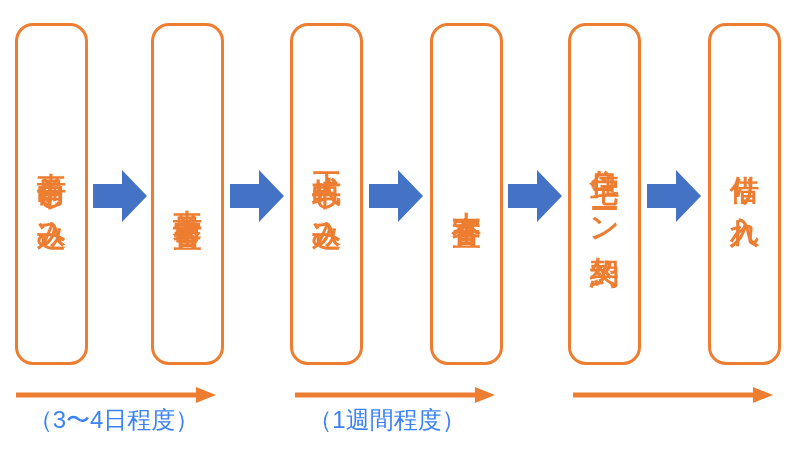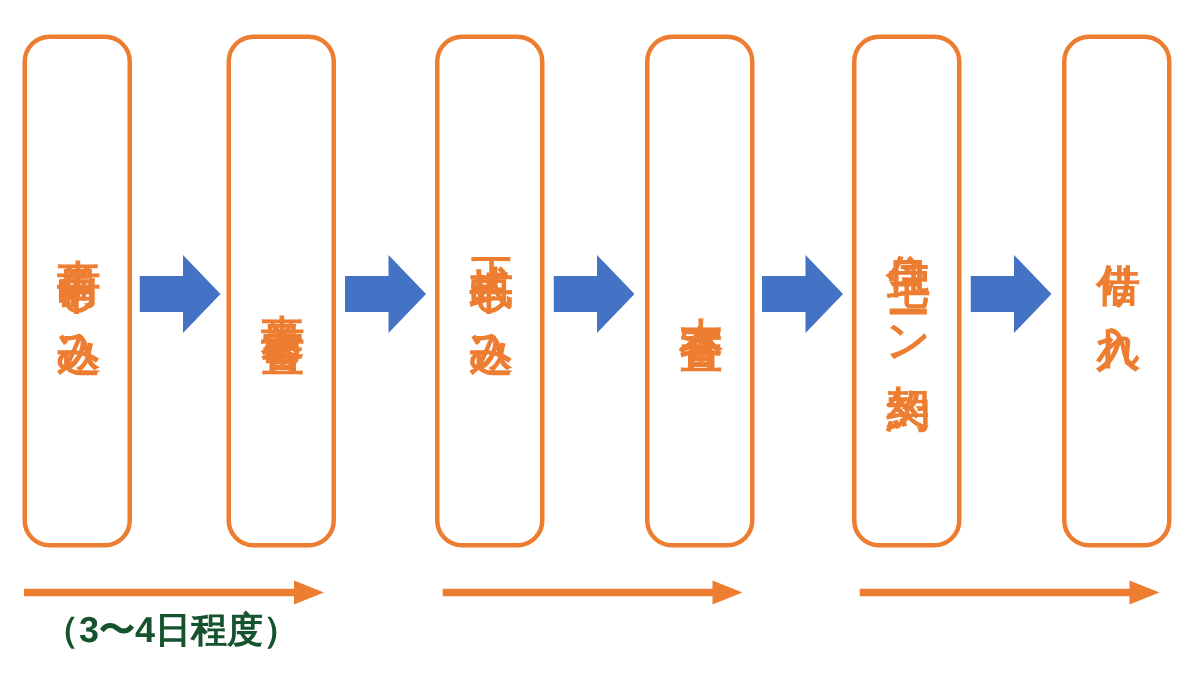--- a/index.html
+++ b/index.html
@@ -48,22 +48,22 @@
     position: absolute;
     top: 385px;
     width: 200px;
     height: 20px;
   }
   .duration-label {
     position: absolute;
     top: 404px;
     transform: translateX(-50%);
     font-size: 24px;
-    font-weight: bold;
-    color: #14532d;
+    font-weight: normal;
+    color: #3b82f6;
     white-space: nowrap;
   }
 </style>
 </head>
 <body>
 
 <div class="canvas">
 
   <div class="step-box" style="left:15px">
     <span class="step-label">事前申し込み</span>
@@ -107,14 +107,15 @@
   <svg class="duration-arrow" style="left:295px" viewBox="0 0 200 20">
     <line x1="0" y1="10" x2="181" y2="10" stroke="#ED7D31" stroke-width="5"></line>
     <polygon points="180,2 200,10 180,18" fill="#ED7D31"></polygon>
   </svg>
   <svg class="duration-arrow" style="left:573px" viewBox="0 0 200 20">
     <line x1="0" y1="10" x2="181" y2="10" stroke="#ED7D31" stroke-width="5"></line>
     <polygon points="180,2 200,10 180,18" fill="#ED7D31"></polygon>
   </svg>
 
   <span class="duration-label" style="left:114px">（3〜4日程度）</span>
+  <span class="duration-label" style="left:387px">（1週間程度）</span>
 
 </div>
 
 </body></html>

